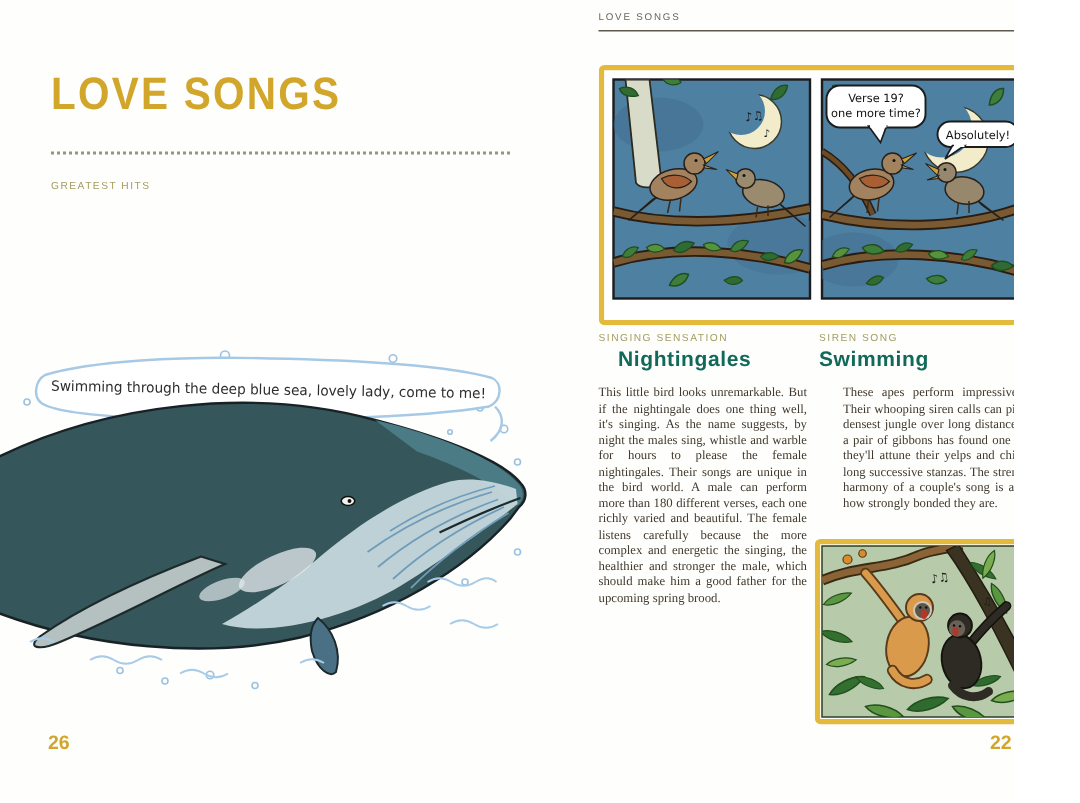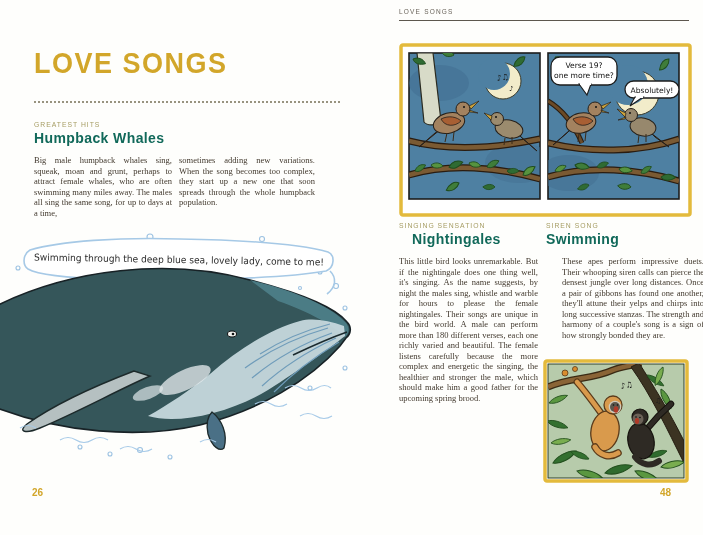--- a/index.html
+++ b/index.html
@@ -1,46 +1,43 @@
 <!DOCTYPE html>
 <html><head>
 <meta charset="utf-8">
 <style>
   html,body{margin:0;padding:0;background:#ffffff;}
   .spread{position:relative;width:676px;height:535px;background:#fefefc;overflow:hidden;
-          font-family:"Liberation Serif",serif;color:#41392e;padding-left:27px;}
+          font-family:"Liberation Serif",serif;color:#41392e;}
   .abs{position:absolute;}
 
   .page-title{font-family:"Liberation Sans",sans-serif;font-weight:bold;font-size:27px;
               letter-spacing:1.5px;color:#d2a62a;transform:scaleY(1.12);transform-origin:left top;}
   .dotted-rule{border-top:2px dotted #98937f;width:306px;height:0;}
   .kicker{font-family:"Liberation Sans",sans-serif;font-size:6.8px;letter-spacing:1px;color:#a59c62;}
   .section-heading{font-family:"Liberation Sans",sans-serif;font-weight:bold;font-size:14px;
                    letter-spacing:.4px;color:#11695a;}
   .body-text{font-size:8.5px;line-height:10.5px;text-align:justify;color:#42392e;}
   .running-header{font-family:"Liberation Sans",sans-serif;font-size:6.5px;letter-spacing:1.2px;color:#6b655c;}
   .header-rule{height:1px;background:#5d574e;}
-  .page-number{font-family:"Liberation Sans",sans-serif;font-weight:bold;font-size:10px;color:#d2a62a;}
+  .page-number{font-family:"Liberation Sans",sans-serif;font-weight:bold;font-size:13px;color:#d2a62a;}
   svg{display:block;}
   svg text{font-family:"DejaVu Sans",sans-serif;}
 </style>
 </head>
 <body>
 
 <div class="spread">
 
   <div class="abs page-title" style="left:34px;top:46px;">LOVE SONGS</div>
 
   <div class="abs dotted-rule" style="left:34px;top:101px;"></div>
 
   <div class="abs kicker" style="left:34px;top:121px;">GREATEST HITS</div>
-  <div class="abs section-heading" style="left:34px;top:130px;">Humpback Whales</div>
-
-  <div class="abs body-text" style="left:34px;top:155px;width:138px;">Big male humpback whales sing, squeak, moan and grunt, perhaps to attract female whales, who are often swimming many miles away. The males all sing the same song, for up to days at a time,</div>
-  <div class="abs body-text" style="left:179px;top:155px;width:136px;">sometimes adding new variations. When the song becomes too complex, they start up a new one that soon spreads through the whole humpback population.</div>
+
 
   <svg class="abs" style="left:0;top:228px;" width="358" height="244" viewBox="0 0 358 244">
 
     <g stroke="#9cc2e2" fill="none" stroke-width="1.1">
       <circle cx="150" cy="9" r="3"></circle>
         <circle cx="262" cy="11" r="2.5"></circle>
         <circle cx="300" cy="30" r="2"></circle>
       <circle cx="320" cy="44" r="2"></circle>
         <circle cx="336" cy="58" r="2.5"></circle>
         <circle cx="345" cy="80" r="2"></circle>
@@ -311,15 +308,15 @@
         <ellipse cx="94" cy="62" rx="2.1" ry="3" fill="#b03a28"></ellipse>
         <circle cx="93" cy="58" r=".8" fill="#0c0c0c"></circle>
         <circle cx="97" cy="58.5" r=".8" fill="#0c0c0c"></circle>
       </g>
 
       <text x="78" y="30" font-size="8" fill="#1c1c1c" transform="rotate(-10 78 30)">♪♫</text>
       <text x="112" y="44" font-size="7" fill="#1c1c1c">♫</text>
     </g>
   </svg>
 
-  <div class="abs page-number" style="left:660px;top:487px;">48</div>
+  <div class="abs page-number" style="left:660px;top:487px;">22</div>
 
 </div>
 
 </body></html>

